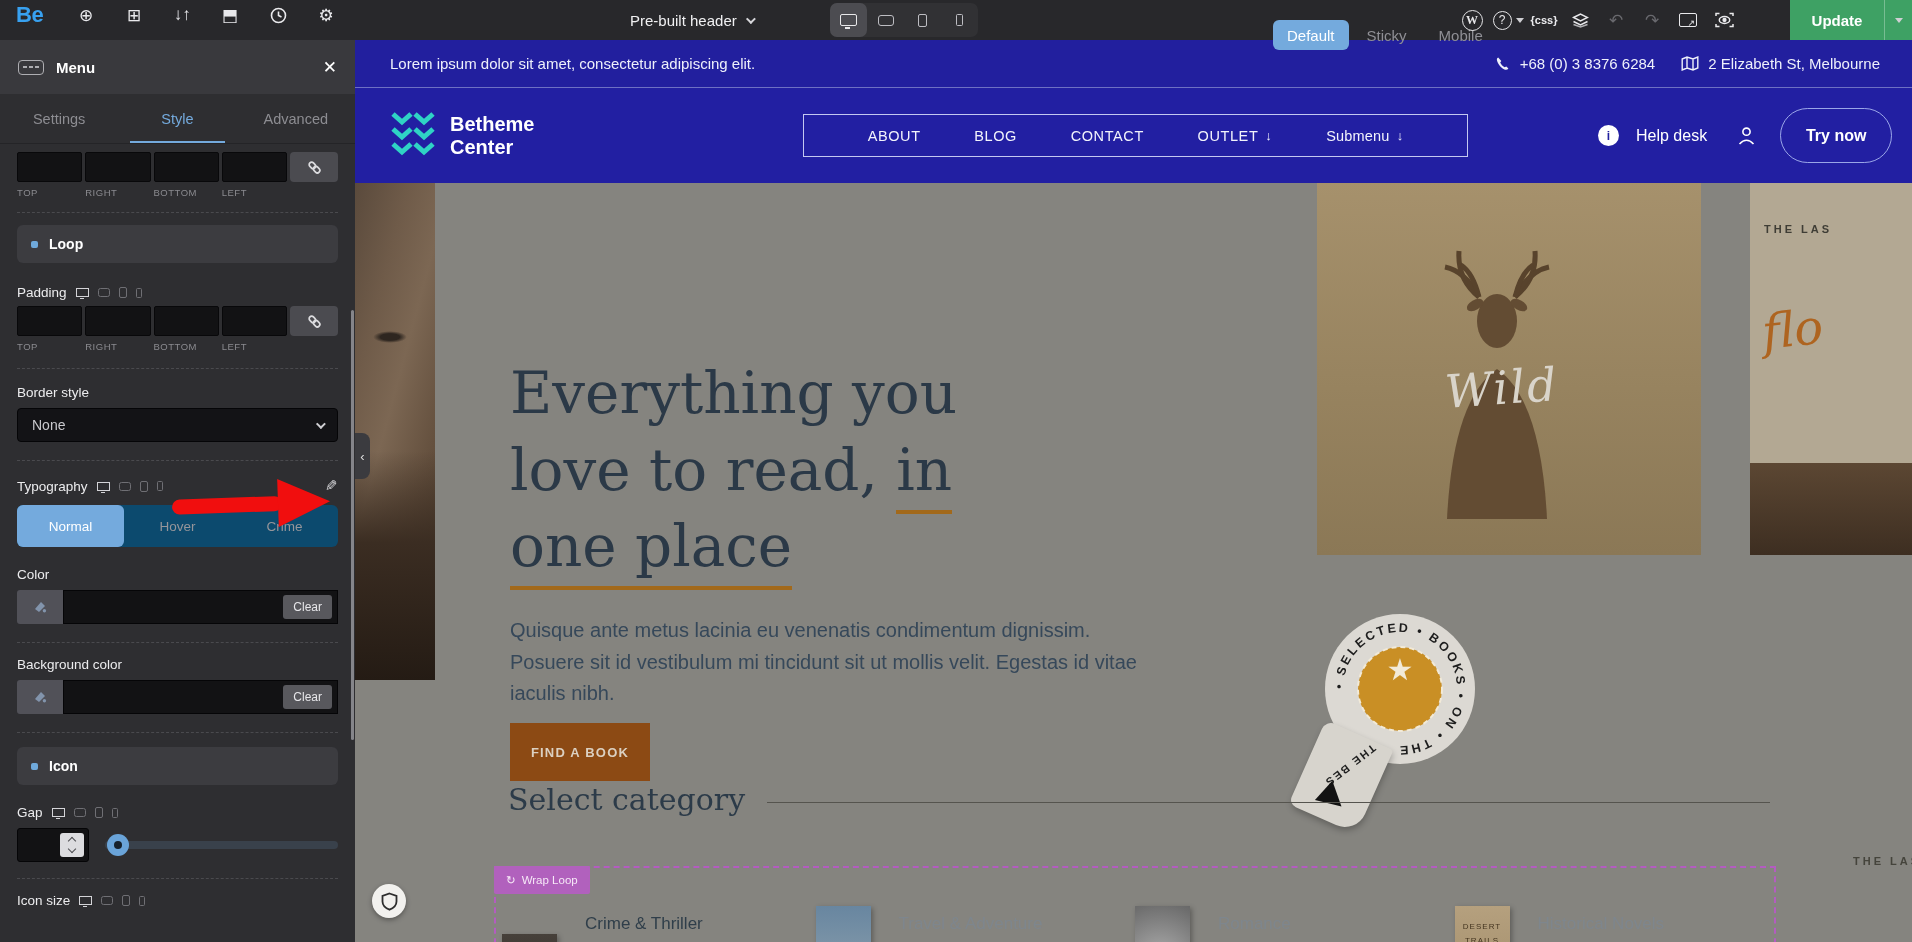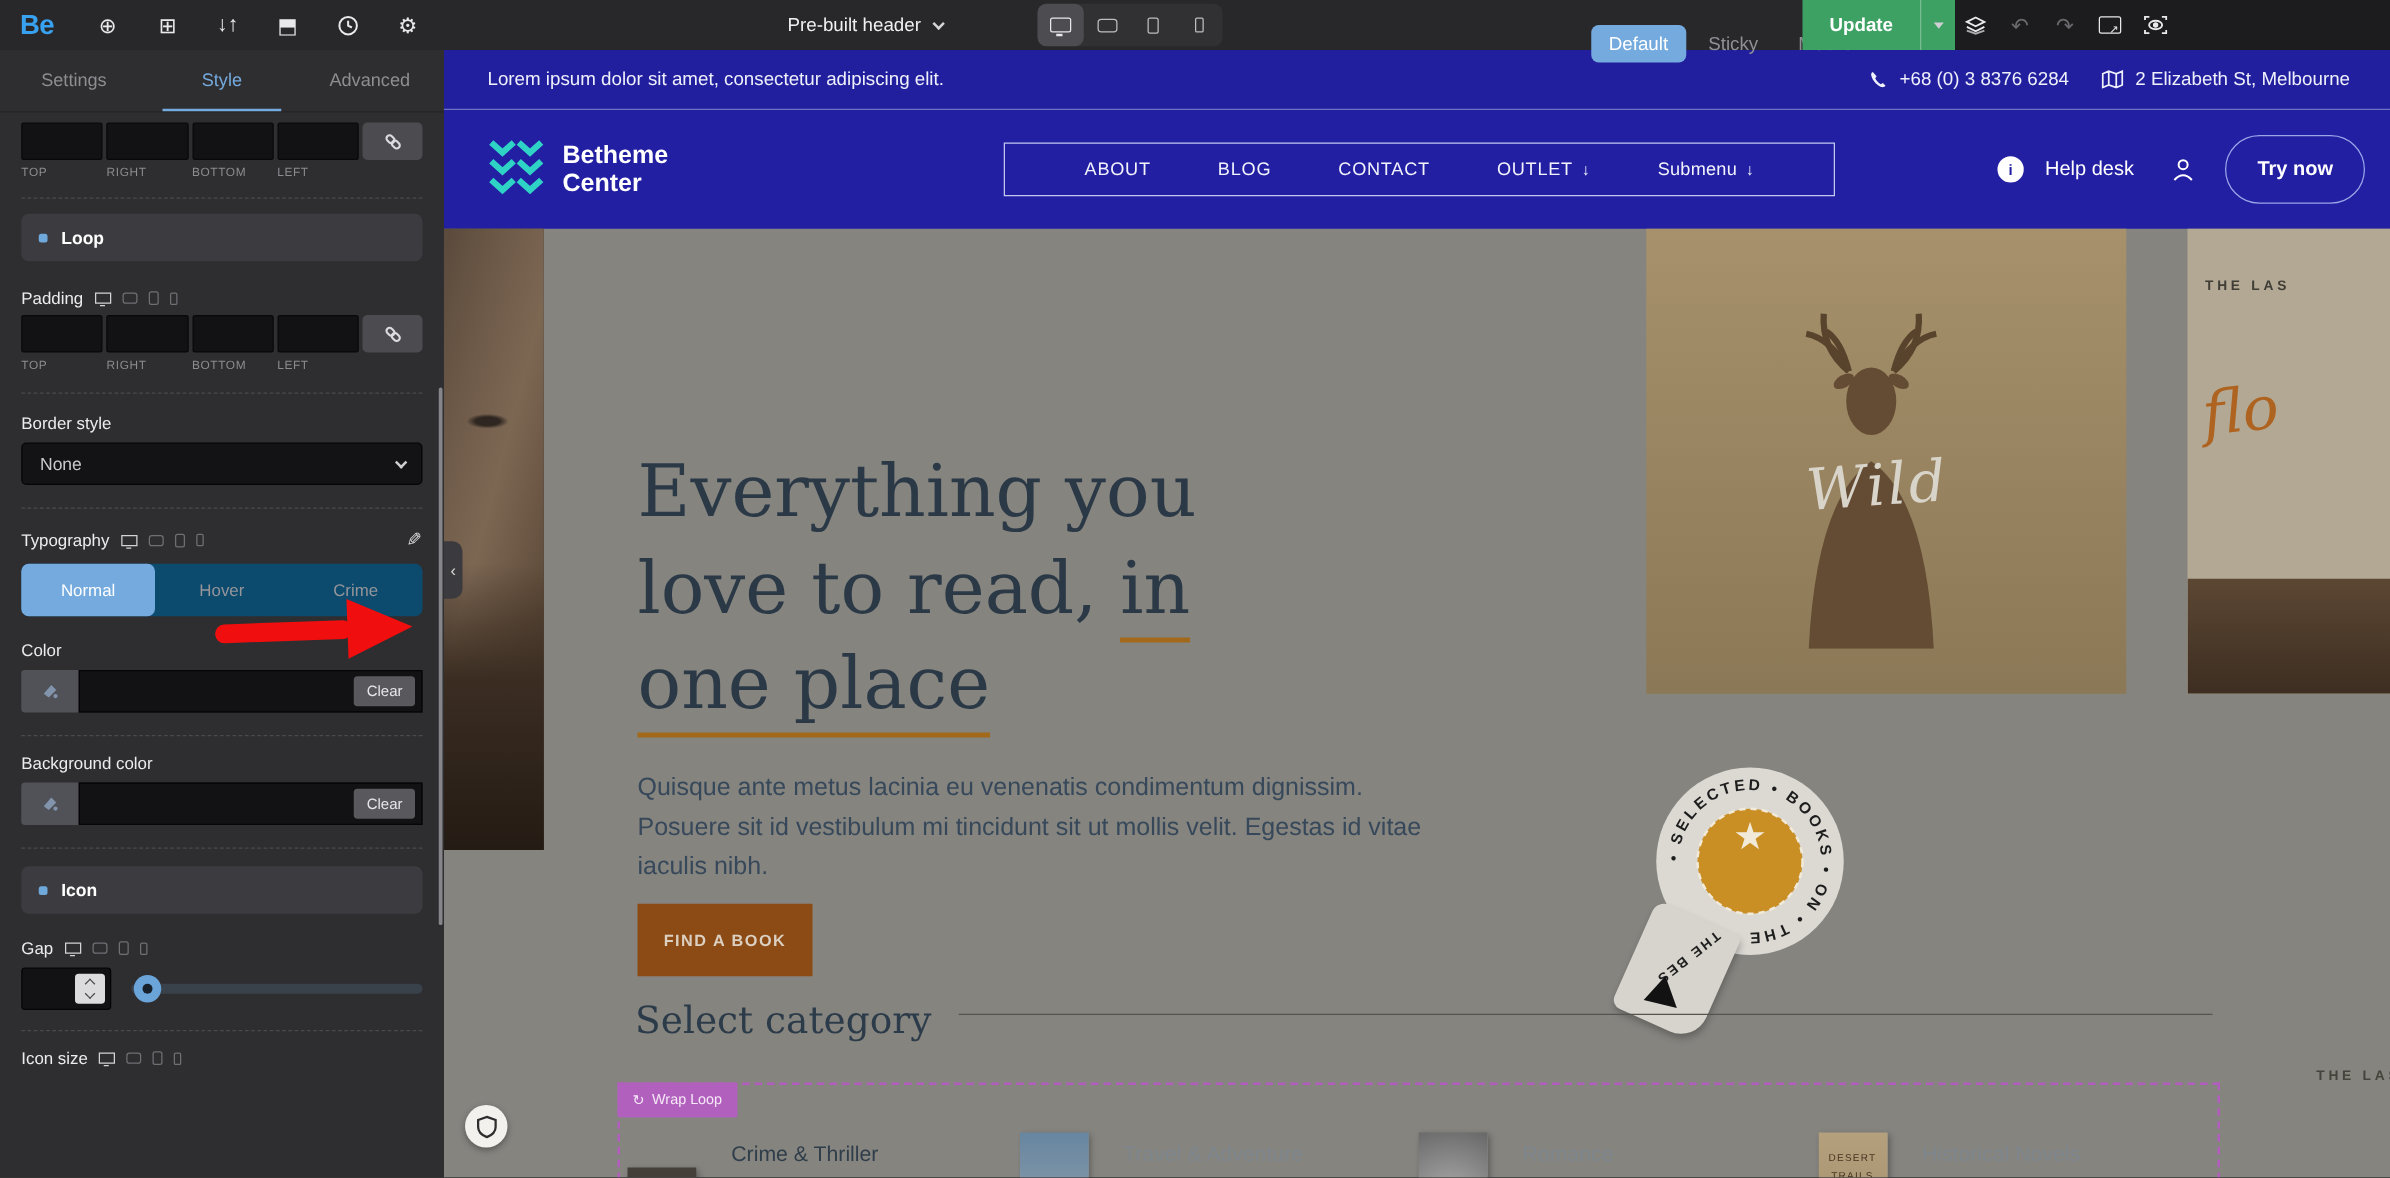--- a/index.html
+++ b/index.html
@@ -1,22 +1,22 @@
 <!DOCTYPE html>
 <html><head>
 <meta charset="utf-8">
 <style>
   * { margin:0; padding:0; box-sizing:border-box; }
   html,body { width:1912px; height:942px; overflow:hidden; background:#1c1c1e;
               font-family:"Liberation Sans", sans-serif; }
   .page { position:relative; width:1912px; height:942px; }
 
   
-  .toolbar { position:absolute; left:0; top:0; width:1564px; height:40px; background:#28282b;
-             display:flex; align-items:center; z-index:50; }
+  .toolbar { position:absolute; left:0; top:0; width:1912px; height:40px; background:#28282b;
+             display:flex; align-items:flex-start; z-index:50; }
   .tb-left { display:flex; align-items:center; gap:14px; padding-left:16px; }
   .be-logo { color:#38a1f0; font-size:22px; font-weight:bold; letter-spacing:-0.5px; margin-right:12px; }
   .tb-ic { width:34px; height:30px; display:flex; align-items:center; justify-content:center;
            color:#e9e9ec; font-size:17px; cursor:pointer; border-radius:5px; }
   .tb-ic.dim { color:#69696e; }
   .tb-center { position:absolute; left:630px; top:0; height:40px; display:flex; align-items:center;
                gap:9px; color:#f0f0f2; font-size:15px; }
   .chev { display:inline-block; width:7px; height:7px; border-right:2px solid #d6d6da;
           border-bottom:2px solid #d6d6da; transform:rotate(45deg) translateY(-2px); }
   .tb-devices { position:absolute; left:830px; top:3px; height:34px; display:flex; background:#313134; border-radius:7px; }
@@ -174,21 +174,21 @@
   .right-card { position:absolute; left:1395px; top:0; width:162px; height:372px; background:#b3a893; overflow:hidden; }
   .rc-title { position:absolute; left:14px; top:40px; font-size:11px; letter-spacing:3px; color:#3f3d35; font-weight:bold; white-space:nowrap; }
   .rc-script { position:absolute; left:12px; top:118px; font-family:"DejaVu Serif","Liberation Serif",serif;
                font-style:italic; font-size:48px; color:#ae6420; transform:rotate(-6deg); white-space:nowrap; }
   .rc-wood { position:absolute; left:0; bottom:0; width:100%; height:92px;
              background:linear-gradient(180deg,#5c4733,#3d2e21); }
   .rc-caption { position:absolute; left:1498px; top:672px; font-size:11px; letter-spacing:3px; color:#45443c; font-weight:bold; white-space:nowrap; }
 
   
   .cat-head-row { position:absolute; left:153px; top:742px; width:1262px; display:flex; align-items:center; gap:22px; }
-  .cat-heading { font-family:"DejaVu Serif","Liberation Serif",serif; font-size:30px; color:#2c3b49; white-space:nowrap;margin-top:17px; }
+  .cat-heading { font-family:"DejaVu Serif","Liberation Serif",serif; font-size:30px; color:#2c3b49; white-space:nowrap; }
   .cat-line { flex:1; height:1px; background:#55544e; margin-top:6px; }
   .cat-strip { position:absolute; left:139px; top:826px; width:1282px; height:140px;
                border:2px dashed #b35cc0; }
   .wrap-loop { position:absolute; left:-2px; top:-2px; height:28px; padding:0 12px; background:#b161bd;
                display:flex; align-items:center; gap:6px; color:#f6e8f7; font-size:11.5px; border-radius:2px; z-index:5; }
   .cat-items { position:absolute; left:0; top:0; width:100%; height:100%; display:flex; }
   .cat-item { width:320px; display:flex; padding-top:38px; position:relative; }
   .cat-item:first-child { padding-left:6px; }
   .cover { width:55px; height:110px; margin-top:18px; flex:0 0 55px; overflow:hidden; position:relative;
            box-shadow:2px 2px 5px rgba(0,0,0,.3); }
@@ -293,20 +293,29 @@
 
     <div class="update-btn">
       <span class="update-label">Update</span>
       <span class="update-caret">
           <span class="caret"></span>
         </span>
     </div>
   </div>
 
   <div class="sidebar">
+    <div class="panel-head">
+      <span class="menu-chip">
+          <i></i>
+          <i></i>
+          <i></i>
+        </span>
+      <span class="panel-title">Menu</span>
+      <span class="panel-x">✕</span>
+    </div>
 
     <div class="panel-tabs">
       <span class="ptab">Settings</span>
       <span class="ptab active">Style</span>
       <span class="ptab">Advanced</span>
     </div>
 
     <div class="panel-body">
 
       <div class="mt8">

